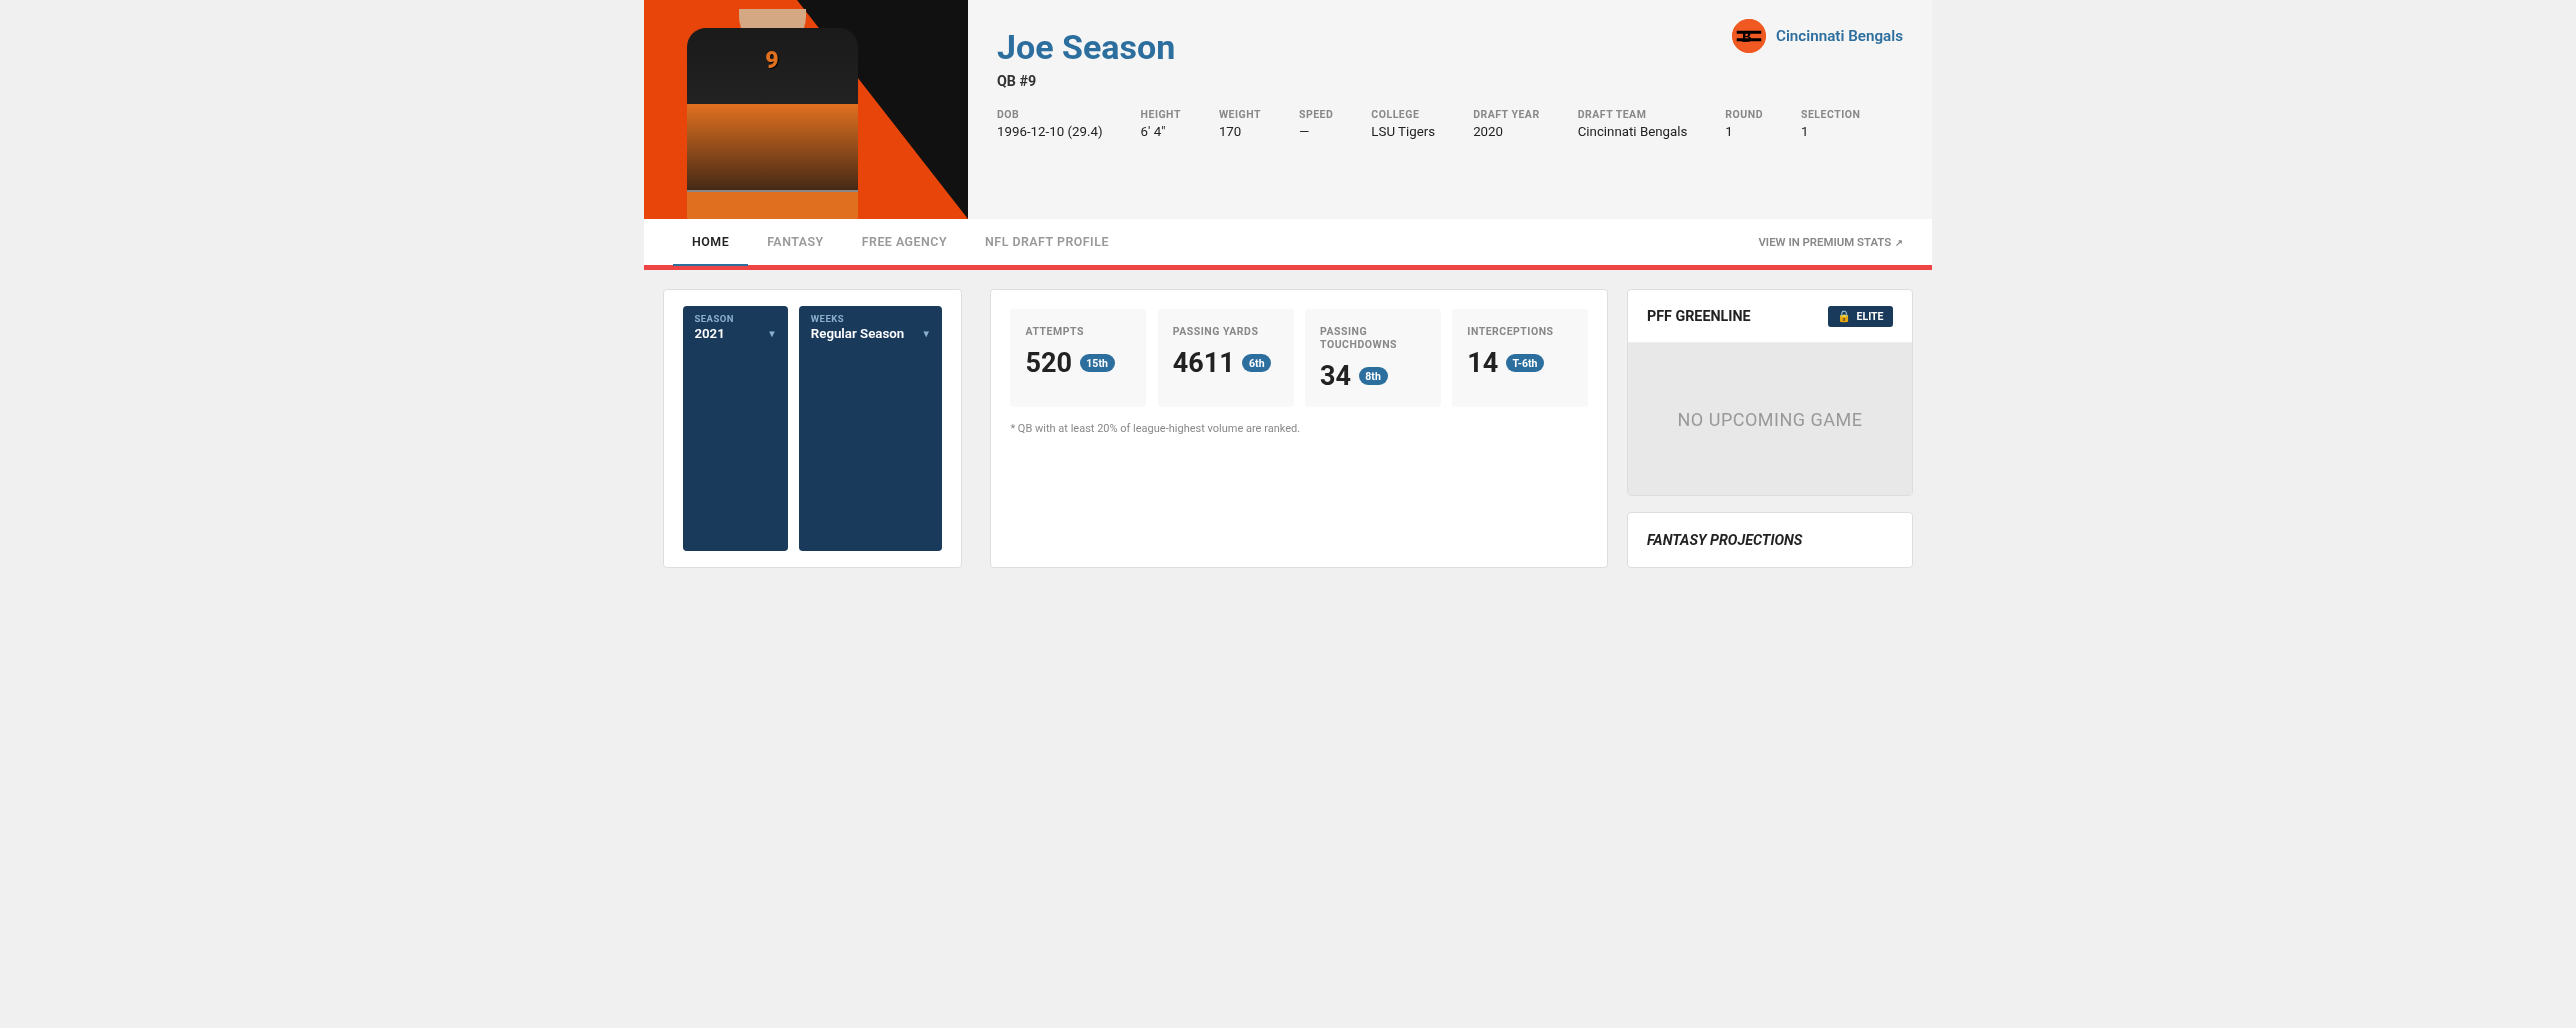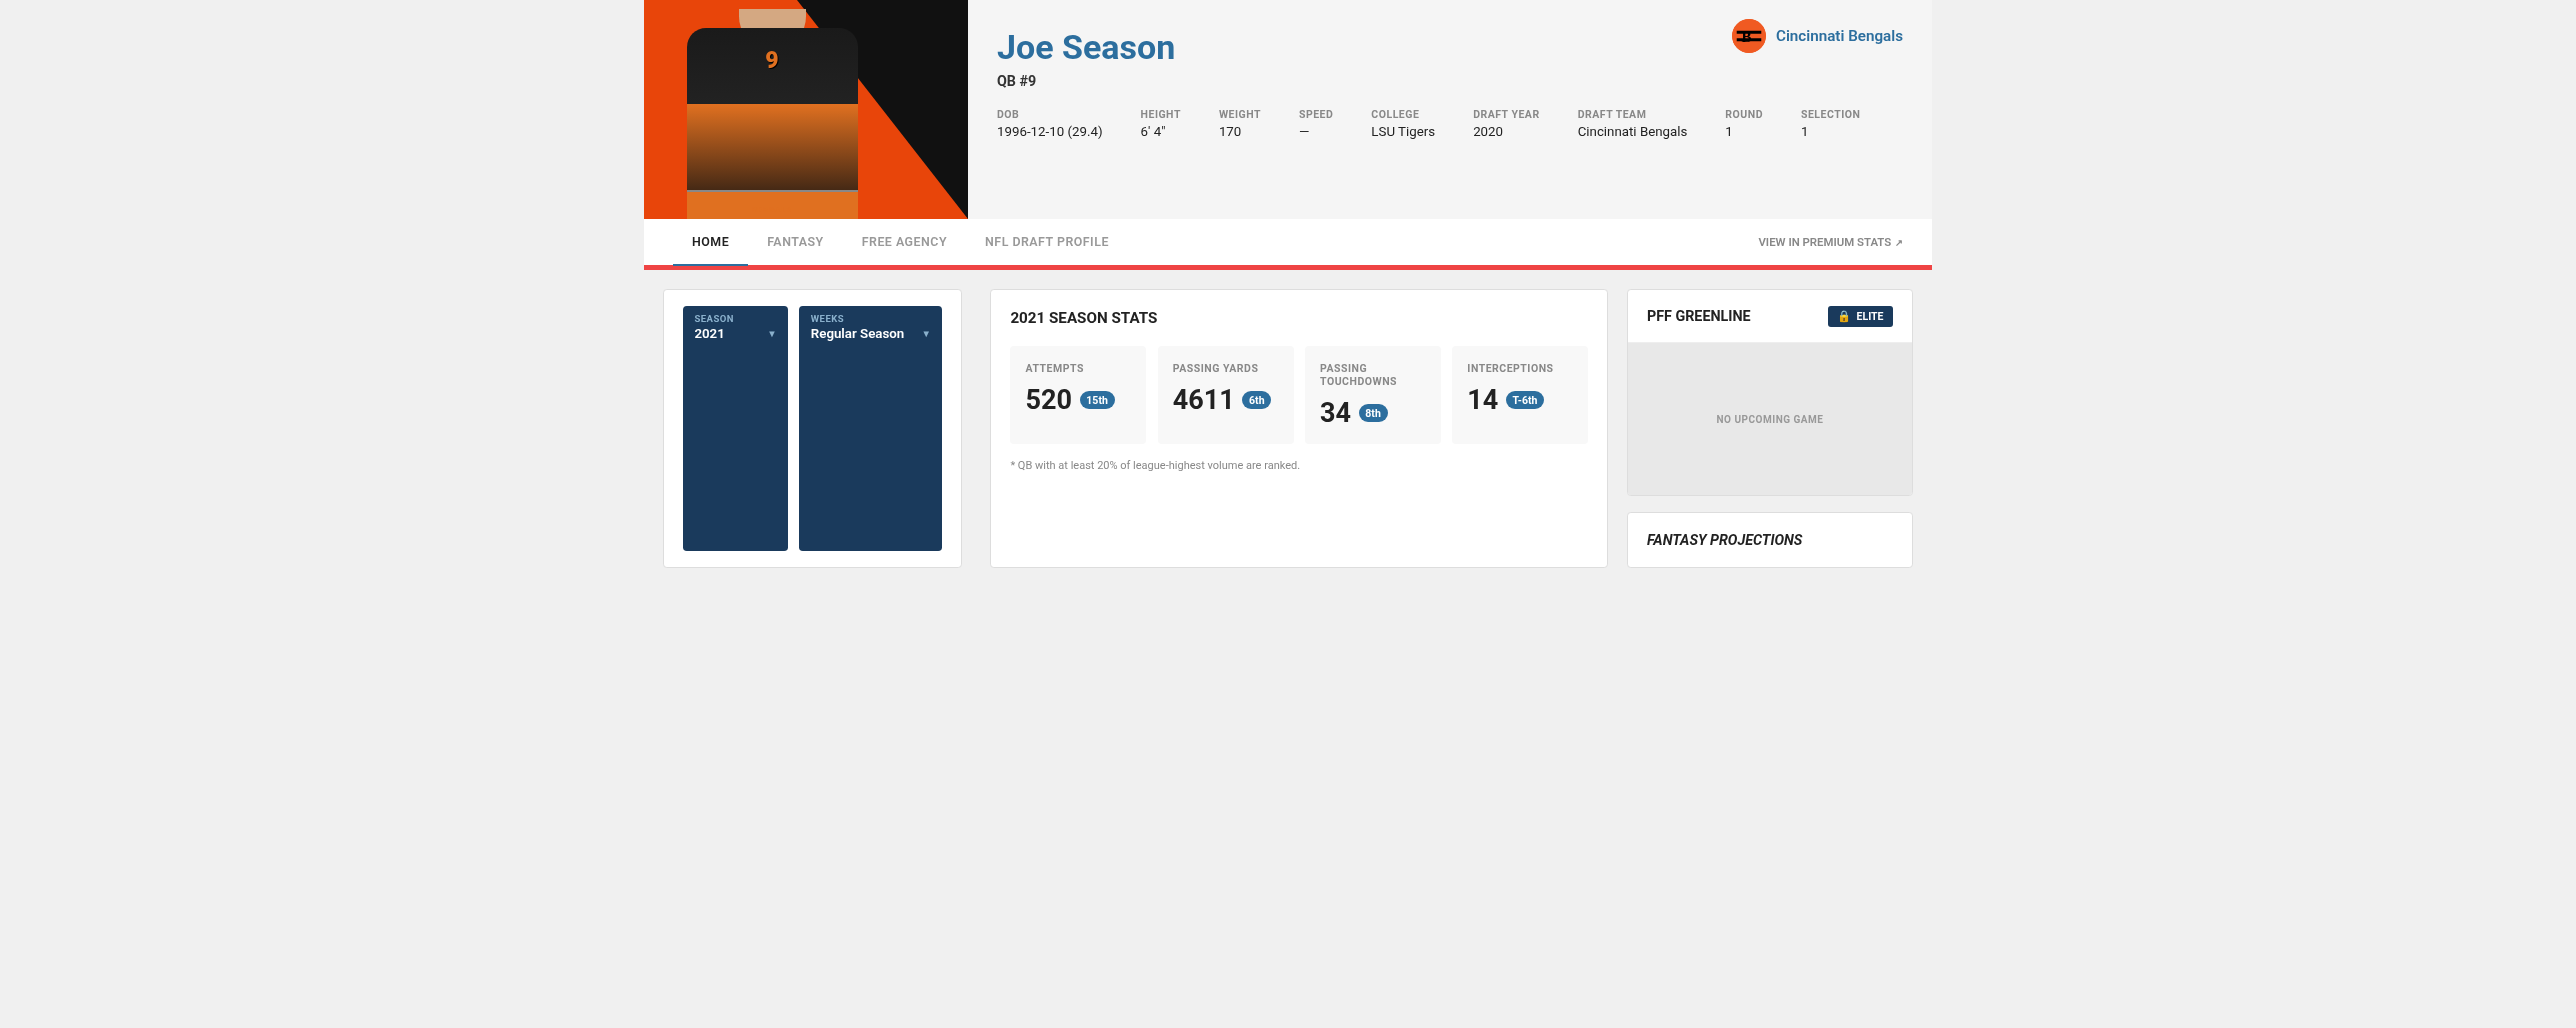--- a/index.html
+++ b/index.html
@@ -67,21 +67,21 @@
 
     .stats-footnote { font-size: 11px; color: #888; margin-top: 15.2px; }
 
     
     .greenline-card { background: #fff; border: 1px solid #ddd; border-radius: 3.8px; overflow: hidden; }
     .greenline-header { display: flex; align-items: center; justify-content: space-between; padding: 15.2px 19px; border-bottom: 1px solid #eee; }
     .greenline-title { font-size: 14.3px; font-weight: 700; color: #222; text-transform: uppercase; text-align: right; }
     .elite-badge { background: #1a3a5c; color: #fff; font-size: 10.5px; font-weight: 700; padding: 3.8px 9.5px; border-radius: 2.9px; display: flex; align-items: center; gap: 4.8px; }
     .lock-icon { font-size: 11.4px; }
     .greenline-body { background: #e8e8e8; min-height: 152px; display: flex; align-items: center; justify-content: center; }
-    .no-game-text { font-size: 10px; font-weight: 700; color: #999; text-transform: uppercase; letter-spacing: 0.5px; }
+    .no-game-text { font-size: 18px; font-weight: 400; color: #999; text-transform: uppercase; letter-spacing: 0.5px; }
 
     .projections-card { background: #fff; border: 1px solid #ddd; border-radius: 3.8px; padding: 19px; font-style: italic; }
     .projections-title { font-size: 14.3px; font-weight: 700; color: #222; text-transform: uppercase; }
 
     
     .header-image-area {
       width: 324px;
       position: relative;
       overflow: hidden;
       flex-shrink: 0;
@@ -236,21 +236,20 @@
         <div class="filter-dropdown" style="min-width:143px;">
           <span class="filter-label">WEEKS</span>
           <div class="filter-value-row">
             <span class="filter-value">Regular Season</span>
             <span class="dropdown-arrow">▼</span>
           </div>
         </div>
       </div>
 
       <div class="stats-section">
-        <div class="stats-title">2021 SEASON STATS</div>
 
         <div class="stats-grid">
           <div class="stat-card">
             <div class="stat-card-label">ATTEMPTS</div>
             <div class="stat-card-value-row">
               <span class="stat-card-value">520</span>
               <span class="rank-badge">15th</span>
             </div>
           </div>
           <div class="stat-card">

